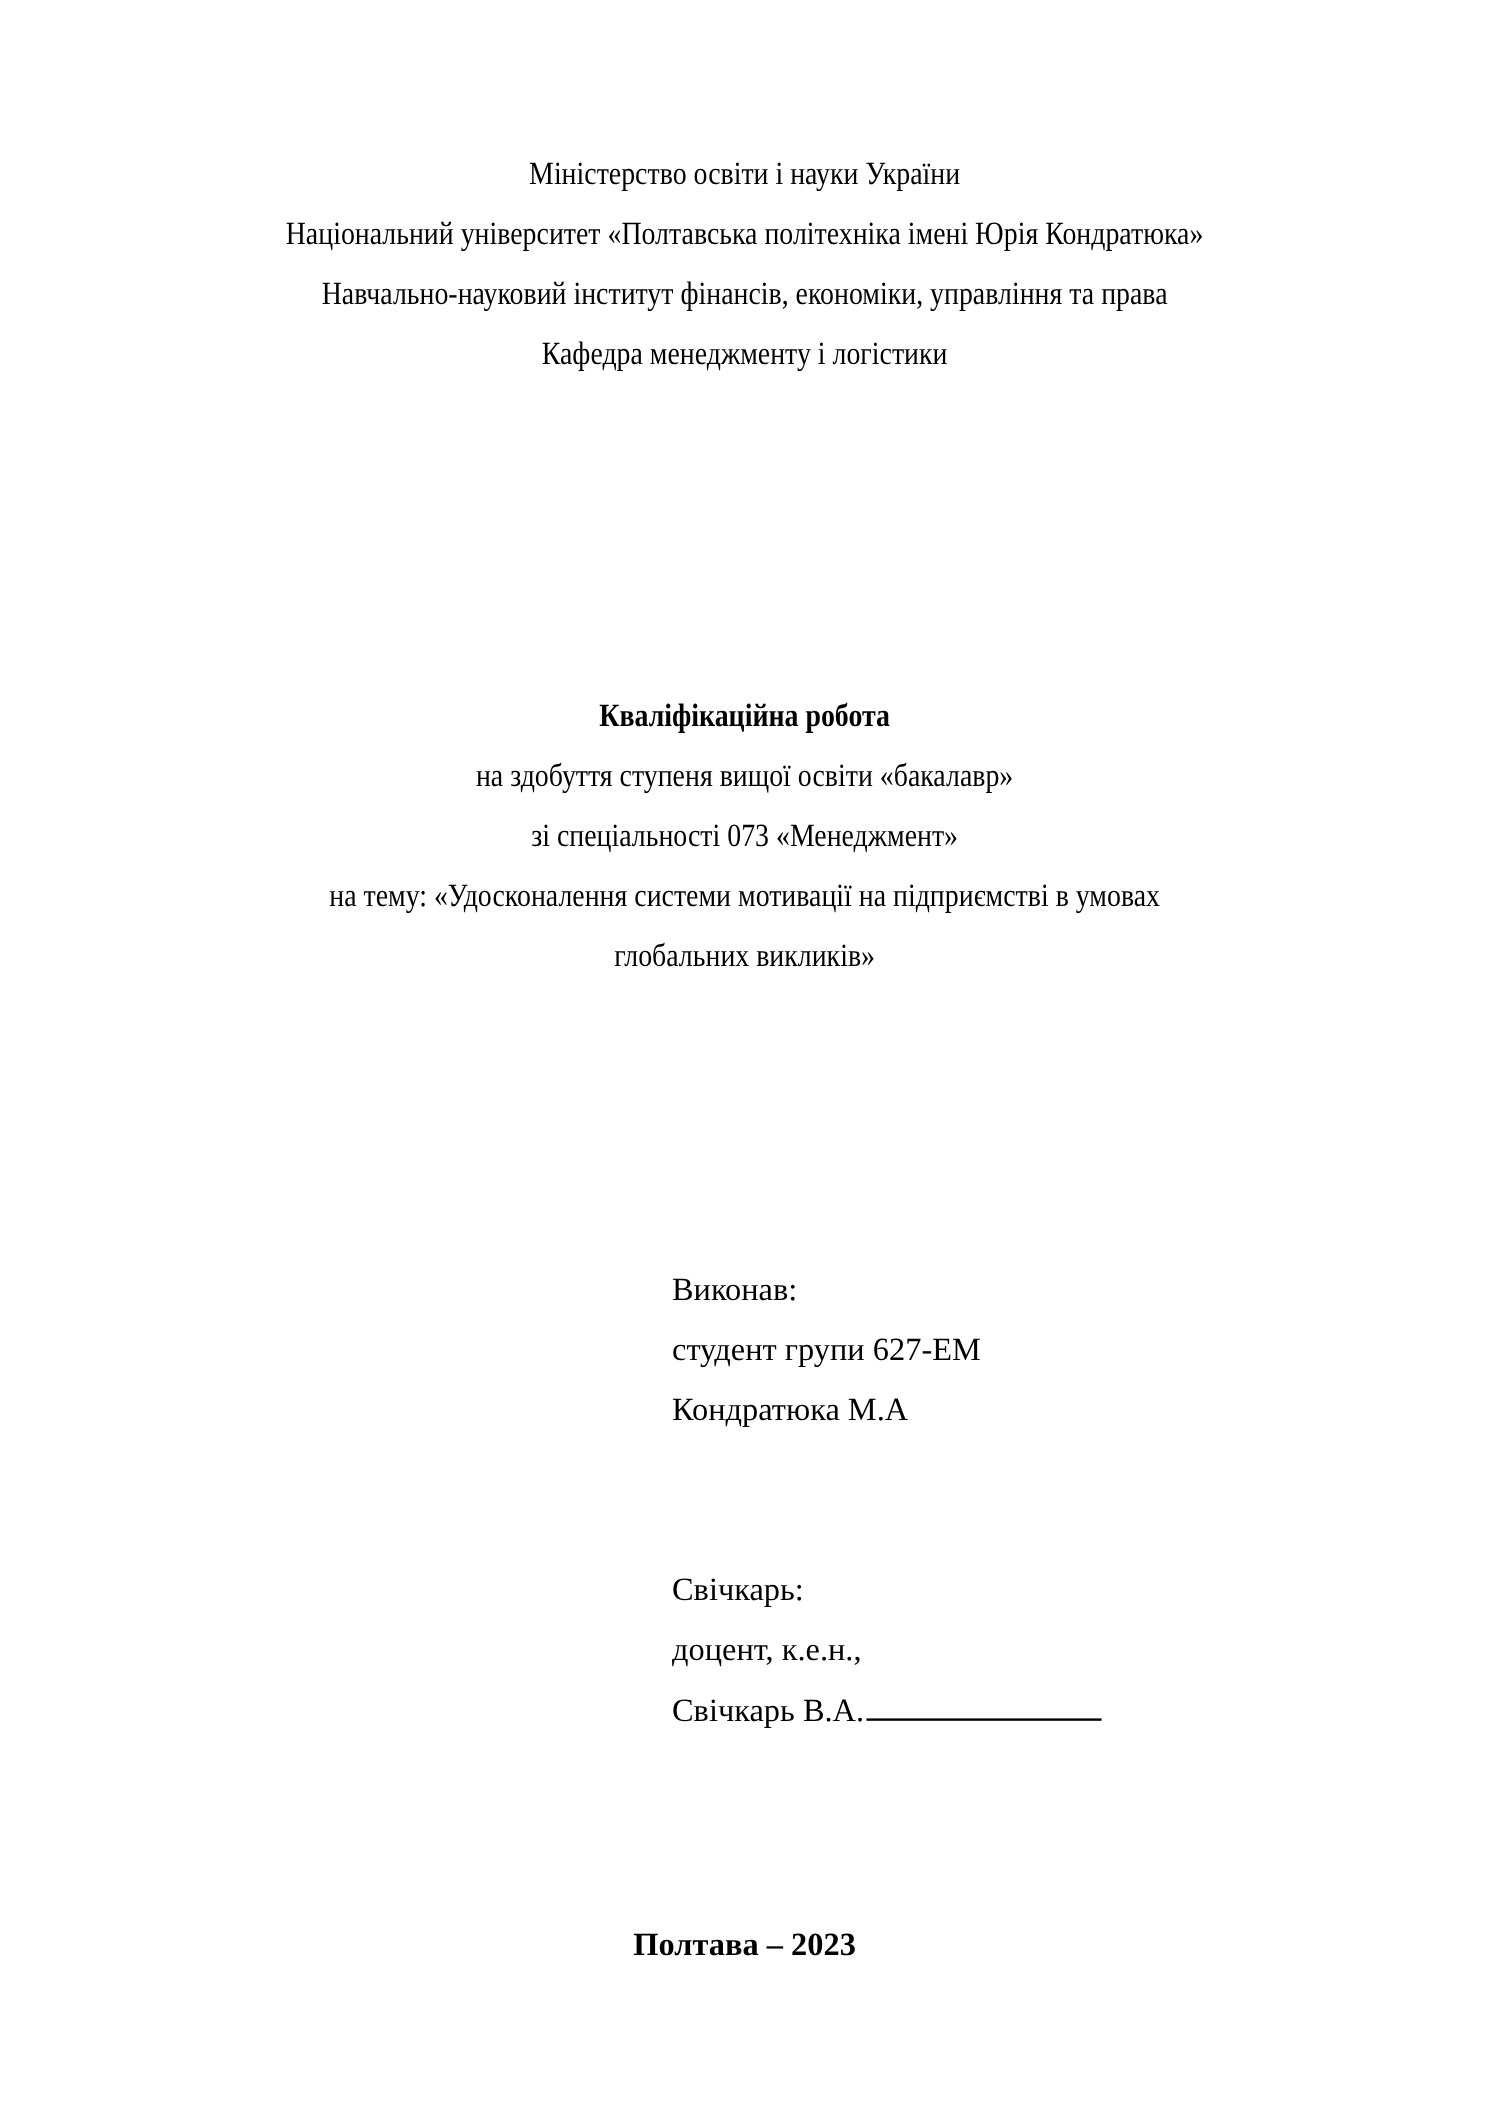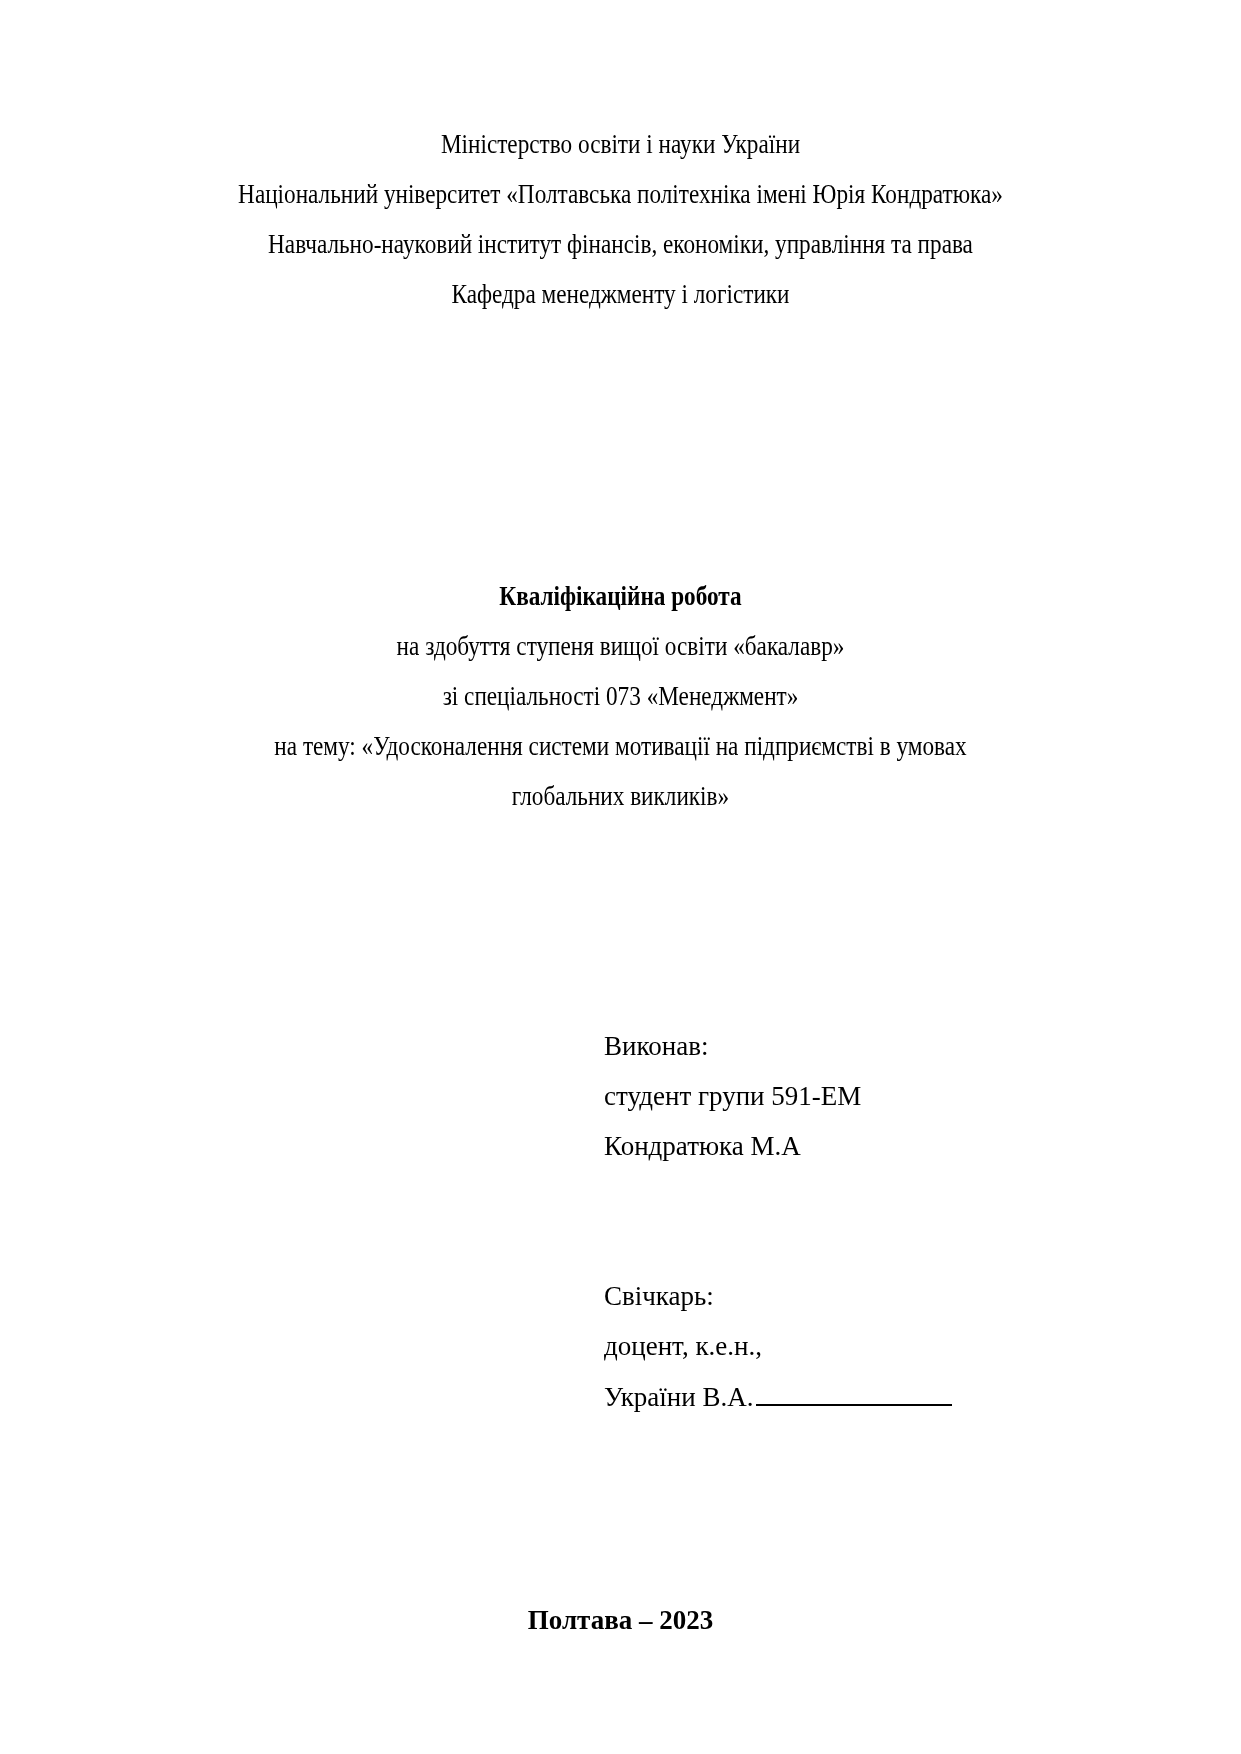--- a/index.html
+++ b/index.html
@@ -24,24 +24,25 @@
       line-height: 32px;
       white-space: nowrap;
     }
     .condensed {
       transform: scaleX(0.86);
       transform-origin: center;
     }
     .bold { font-weight: bold; }
     .left-block {
       position: absolute;
-      left: 604px;
+      left: 560px;
       font-size: 27px;
       line-height: 32px;
       white-space: nowrap;
+      margin-top: 28px;
     }
     .sign-line {
       display: inline-block;
       width: 196px;
       border-bottom: 2px solid #000;
       height: 24px;
       vertical-align: baseline;
       margin-left: 2px;
     }
   </style>
@@ -55,24 +56,24 @@
   <div class="line condensed" style="top:228px;">Навчально-науковий інститут фінансів, економіки, управління та права</div>
   <div class="line condensed" style="top:278px;">Кафедра менеджменту і логістики</div>
 
   <div class="line condensed bold" style="top:580px;">Кваліфікаційна робота</div>
   <div class="line condensed" style="top:630px;">на здобуття ступеня вищої освіти «бакалавр»</div>
   <div class="line condensed" style="top:680px;">зі спеціальності 073 «Менеджмент»</div>
   <div class="line condensed" style="top:730px;">на тему: «Удосконалення системи мотивації на підприємстві в умовах</div>
   <div class="line condensed" style="top:780px;">глобальних викликів»</div>
 
   <div class="left-block" style="top:1030px;">Виконав:</div>
-  <div class="left-block" style="top:1080px;">студент групи 591-ЕМ</div>
+  <div class="left-block" style="top:1080px;">студент групи 627-ЕМ</div>
   <div class="left-block" style="top:1130px;">Кондратюка М.А</div>
 
   <div class="left-block" style="top:1280px;">Свічкарь:</div>
   <div class="left-block" style="top:1330px;text-align:right;">доцент, к.е.н.,</div>
   <div class="left-block" style="top:1380px;">
-    <span>України В.А.</span><span class="sign-line"></span>
+    <span>Свічкарь В.А.</span><span class="sign-line"></span>
   </div>
 
   <div class="line" style="top:1604px; left:0;font-weight:bold;">Полтава – 2023</div>
 
 </div>
 
 </body></html>

